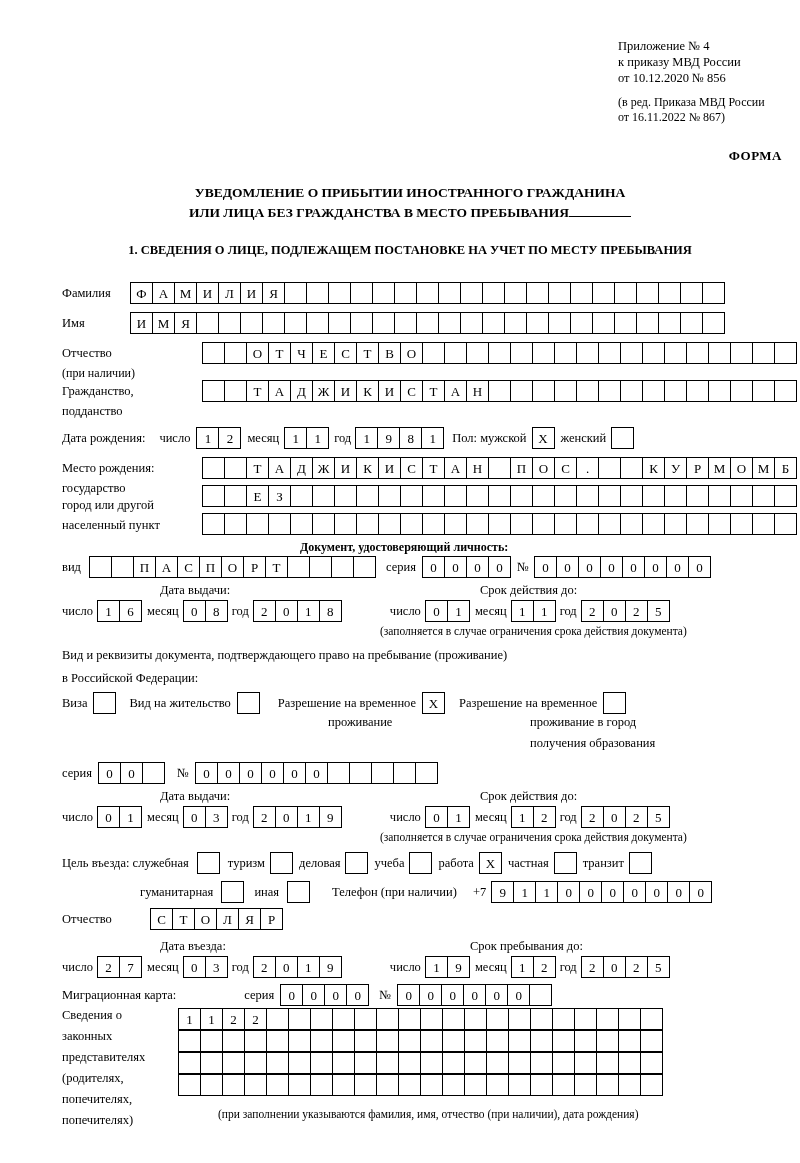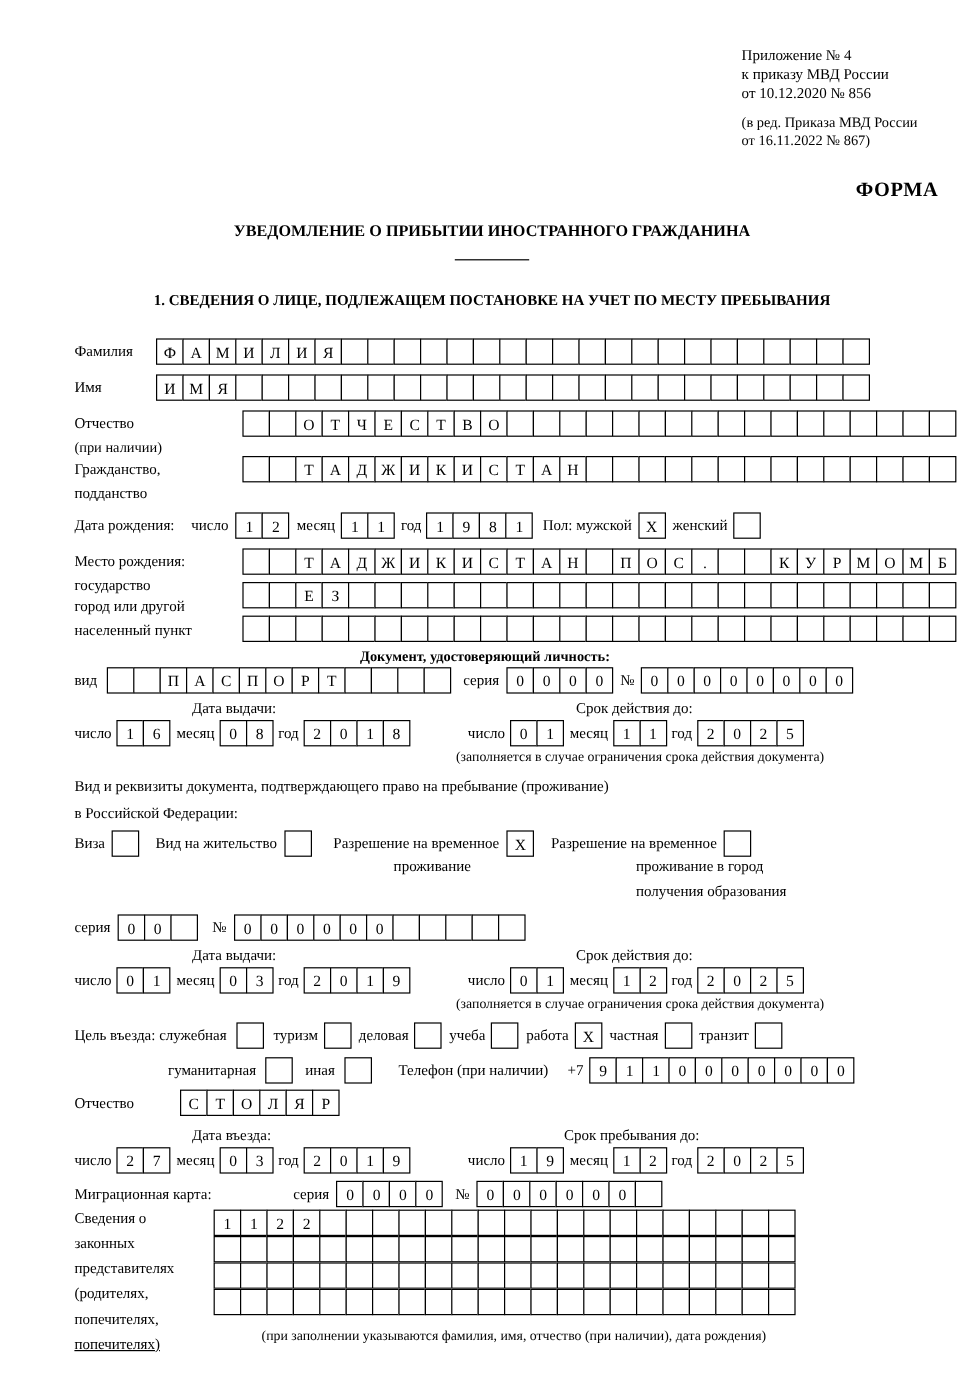--- a/index.html
+++ b/index.html
@@ -8,21 +8,21 @@
     font-family:"Liberation Serif", serif;
     color:#000;
     position:relative;
     font-size:12.5px;
   }
   .page{position:relative;width:700px;height:1163px;box-sizing:border-box;padding:0;}
 
   
   .hdr{position:absolute;top:38px;left:618px;width:180px;line-height:1.28;font-size:12.5px;}
   .hdr .small{font-size:12px;margin-top:9px;line-height:1.25;}
-  .forma{position:absolute;top:148px;left:0;width:782px;text-align:right;font-weight:bold;font-size:17px;letter-spacing:.5px;}
+  .forma{position:absolute;top:148px;left:0;width:782px;text-align:right;font-weight:bold;font-size:13px;letter-spacing:.5px;}
 
   .title{position:absolute;top:183px;left:60px;width:700px;text-align:center;font-weight:bold;font-size:13.5px;line-height:1.5;}
   .title .ul{display:inline-block;border-bottom:1px solid #000;width:62px;}
   .sect1{position:absolute;top:243px;left:40px;width:740px;text-align:center;font-weight:bold;font-size:12.5px;}
 
   
   .row{position:absolute;display:flex;align-items:center;}
   .lbl{font-size:12.5px;white-space:nowrap;}
   .cells{display:flex;}
   .c{
@@ -43,21 +43,21 @@
     <div>Приложение № 4</div>
     <div>к приказу МВД России</div>
     <div>от 10.12.2020 № 856</div>
     <div class="small">(в ред. Приказа МВД России</div>
     <div class="small" style="margin-top:0">от 16.11.2022 № 867)</div>
   </div>
   <div class="forma">ФОРМА</div>
 
   <div class="title">
     <span>УВЕДОМЛЕНИЕ О ПРИБЫТИИ ИНОСТРАННОГО ГРАЖДАНИНА</span><br>
-    <span class="ul"></span>
+    <span>ИЛИ ЛИЦА БЕЗ ГРАЖДАНСТВА В МЕСТО ПРЕБЫВАНИЯ</span><span class="ul"></span>
   </div>
 
   <div class="sect1">1. СВЕДЕНИЯ О ЛИЦЕ, ПОДЛЕЖАЩЕМ ПОСТАНОВКЕ НА УЧЕТ ПО МЕСТУ ПРЕБЫВАНИЯ</div>
 
   <div class="row" style="top:282px;left:62px;">
     <div class="lbl" style="width:68px">Фамилия</div>
     <div class="cells">
         <span class="c">Ф</span>
         <span class="c">А</span>
         <span class="c">М</span>
@@ -616,21 +616,21 @@
         <span class="c">0</span>
         <span class="c"></span>
       </div>
   </div>
 
   <div style="position:absolute;top:1008px;left:62px;" class="lbl">Сведения о</div>
   <div style="position:absolute;top:1029px;left:62px;" class="lbl">законных</div>
   <div style="position:absolute;top:1050px;left:62px;" class="lbl">представителях</div>
   <div style="position:absolute;top:1071px;left:62px;" class="lbl">(родителях,</div>
   <div style="position:absolute;top:1092px;left:62px;" class="lbl">попечителях,</div>
-  <div style="position:absolute;top:1113px;left:62px;text-decoration:underline;" class="lbl">попечителях)</div>
+  <div style="position:absolute;top:1113px;left:62px;" class="lbl">попечителях)</div>
 
   <div class="row" style="top:1008px;left:178px;">
     <div class="cells">
         <span class="c">1</span>
         <span class="c">1</span>
         <span class="c">2</span>
         <span class="c">2</span>
         <span class="c"></span>
         <span class="c"></span>
         <span class="c"></span>

